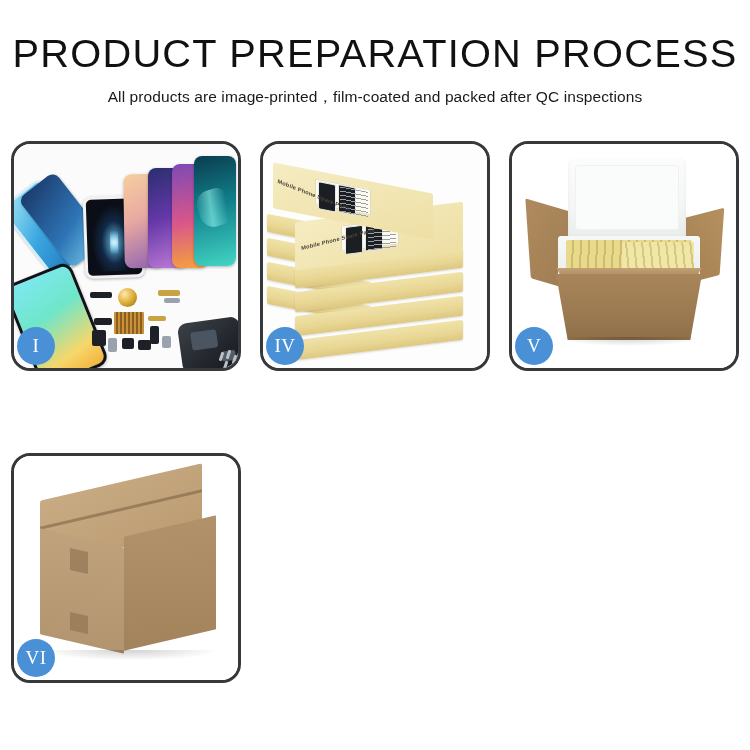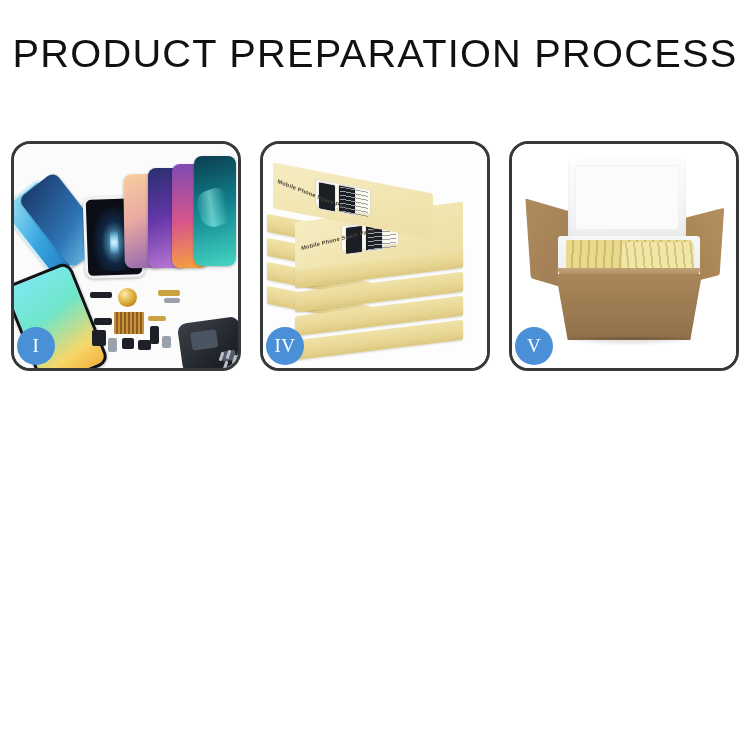--- a/index.html
+++ b/index.html
@@ -435,20 +435,21 @@
   .ctn-shadow {
     position:absolute; left:30px; top:194px; width:172px; height:10px;
     background: radial-gradient(ellipse at 50% 0%, rgba(0,0,0,.18) 0%, rgba(0,0,0,0) 74%);
   }
 </style>
 </head>
 <body>
 
 <div id="header">
   <h1 id="page-title">PRODUCT PREPARATION PROCESS</h1>
+  <p id="page-subtitle">All products are image-printed，film-coated and packed after QC inspections</p>
 </div>
 
 <div id="panel-grid">
 
   <div class="panel">
     <div class="panel-photo">
       <div class="p1-bg"></div>
       <div class="scr scr-blue"></div>
       <div class="scr scr-blue2"></div>
       <div class="scr scr-black">
@@ -532,14 +533,27 @@
       <div class="foam-body"></div>
       <div class="yellow-rows"></div>
       <div class="yellow-rows2"></div>
       <div class="carton-rim"></div>
       <div class="carton-front"></div>
       <div class="carton-shadow"></div>
     </div>
     <div class="badge">V</div>
   </div>
 
+  <div class="panel">
+    <div class="panel-photo">
+      <div class="p6-bg"></div>
+      <div class="ctn-top"></div>
+      <div class="ctn-top-seam"></div>
+      <div class="ctn-left"></div>
+      <div class="ctn-right"></div>
+      <div class="ctn-tape-a"></div>
+      <div class="ctn-tape-b"></div>
+      <div class="ctn-shadow"></div>
+    </div>
+    <div class="badge">VI</div>
+  </div>
 
 </div>
 
 </body></html>

